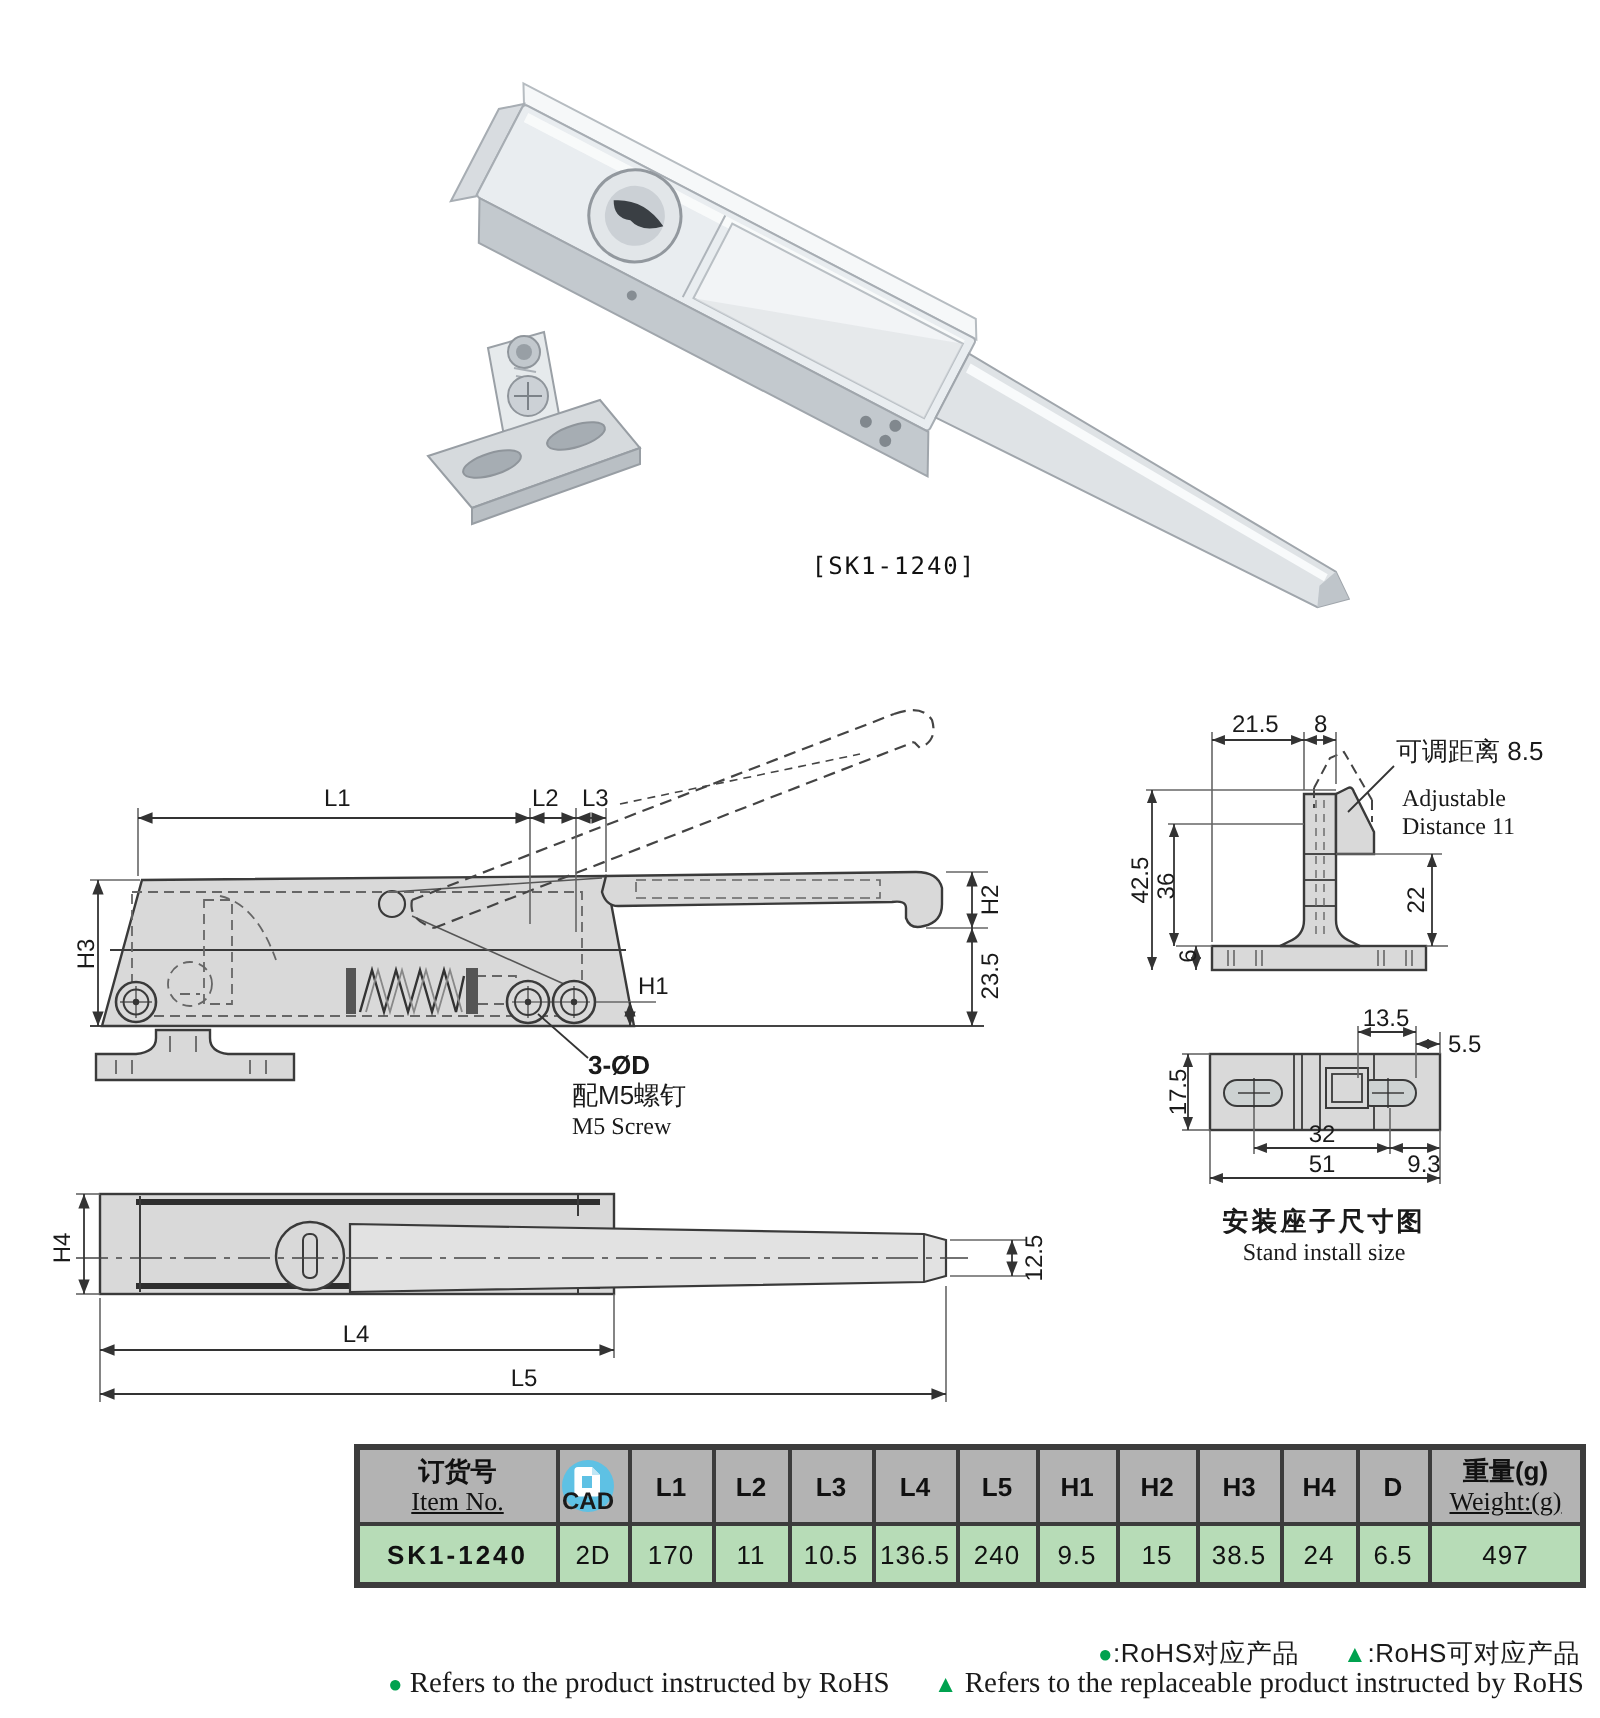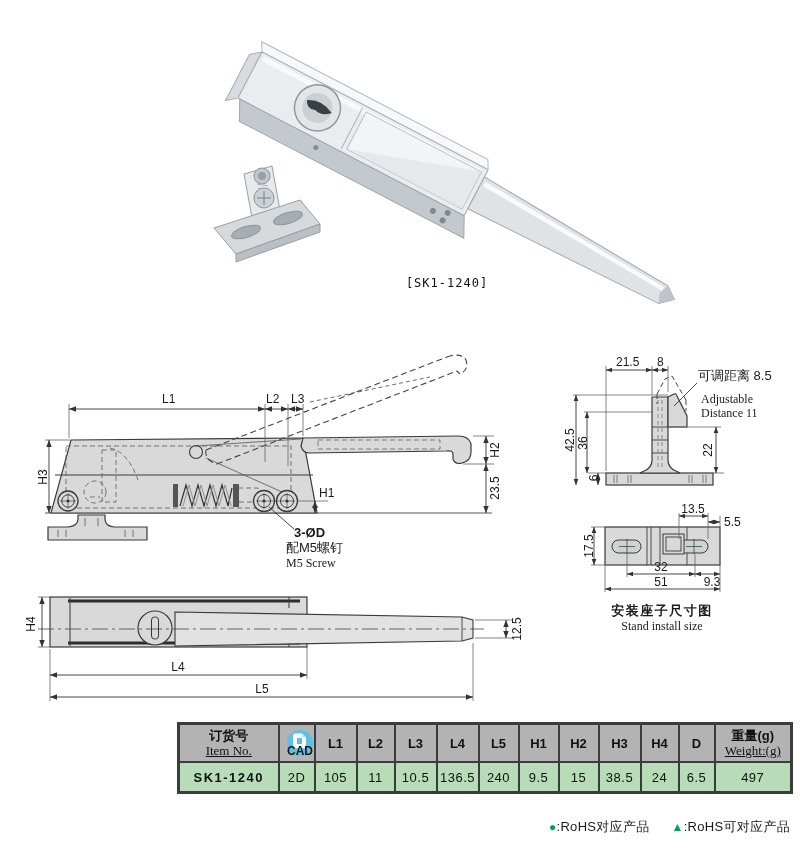--- a/index.html
+++ b/index.html
@@ -17,21 +17,21 @@
   #spec-table{left:177px;top:722px;border-collapse:collapse;table-layout:fixed;padding-left:12px;}
   #spec-table th,#spec-table td{border:2px solid #3c3c3c;text-align:center;vertical-align:middle;
     padding:0;font-size:13px;color:#111;overflow:hidden;}
   #spec-table{border:3px solid #3c3c3c;}
   #spec-table th{background:#b3b3b3;height:36px;font-weight:600;}
   #spec-table td{height:28px;font-weight:500;letter-spacing:.5px;}
   #spec-table .en{font-family:"Liberation Serif",serif;font-weight:400;font-size:13px;text-decoration:underline;}
   #spec-table .cn{font-size:13px;line-height:15px;}
   #spec-table tr.row-hl td{background:#b7dcb7;}
   #spec-table td.c-item{letter-spacing:1.5px;font-weight:bold;}
-  .cad-wrap{display:flex;align-items:center;justify-content:flex-end;}
+  .cad-wrap{display:flex;align-items:center;justify-content:flex-start;}
   
   .legend1{right:10px;top:818px;font-size:13px;letter-spacing:.3px;font-weight:400;}
   .legend2{right:8px;top:834px;font-family:"Liberation Serif",serif;font-size:14.5px;}
   .sym{color:#00a24f;font-size:12px;}
   .gap{display:inline-block;width:22px;}
 </style>
 </head>
 <body>
 
 <div id="page">
@@ -381,32 +381,35 @@
       <th>H4</th>
       <th>D</th>
       <th>
         <div class="cn">重量(g)</div>
         <div class="en">Weight:(g)</div>
       </th>
     </tr>
     <tr class="row-hl">
       <td class="c-item">SK1-1240</td>
       <td>2D</td>
-      <td>105</td>
+      <td>170</td>
       <td>11</td>
       <td>10.5</td>
       <td>136.5</td>
       <td>240</td>
       <td>9.5</td>
       <td>15</td>
       <td>38.5</td>
       <td>24</td>
       <td>6.5</td>
       <td>497</td>
     </tr>
   </tbody>
     </table>
 
   <div class="abs legend1">
     <span class="sym">●</span><span>:RoHS对应产品</span><span class="gap"></span><span class="sym">▲</span><span>:RoHS可对应产品</span>
   </div>
+  <div class="abs legend2">
+    <span class="sym">●</span> <span>Refers to the product instructed by RoHS</span><span class="gap"></span><span class="sym">▲</span> <span>Refers to the replaceable product instructed by RoHS</span>
+  </div>
 
 </div>
 
 </body></html>

